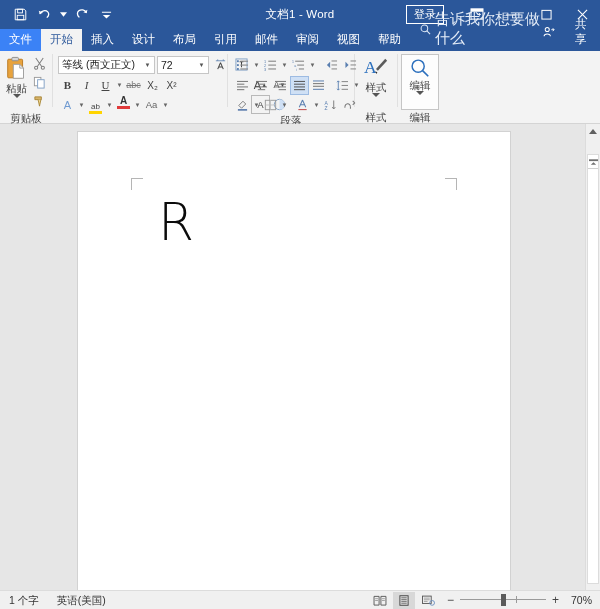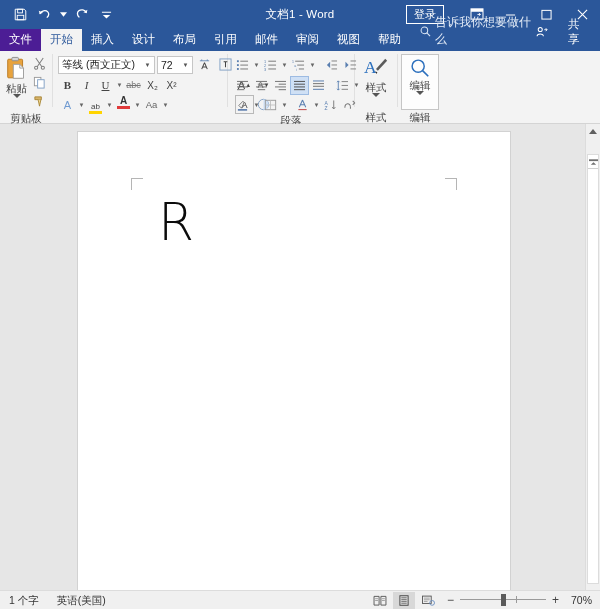--- a/index.html
+++ b/index.html
@@ -44,24 +44,24 @@
 
   
   .tabbar {
     height: 23px; background: #2b579a; display: flex;
     align-items: flex-end; position: relative;
   }
   .tab {
     font-size: 11.5px; color: #ffffff; padding: 3px 9px 4px 9px;
     line-height: 15px; white-space: nowrap;
   }
-  .tab.file { background: #4c1d95; }
+  .tab.file { background: #3b82f6; }
   .tab.active { background: #f3f3f3; color: #2b579a; }
   .tellme {
-    display: flex; align-items: center; gap: 4px; font-size: 12px;
+    display: flex; align-items: center; gap: 4px; font-size: 15px;
     color: #e4ecf7; padding-left: 10px; padding-bottom: 3px;
   }
   .share {
     margin-left: auto; display: flex; align-items: center; gap: 20px;
     font-size: 11.5px; color: #ffffff; padding-right: 12px; padding-bottom: 4px;
   }
 
   
   .ribbon {
     height: 73px; background: #f3f3f3; border-bottom: 1px solid #d4d4d4;
@@ -90,21 +90,21 @@
   .sel { background: #cfe0f5; border: 1px solid #9dbbe2; }
 
   
   .combo {
     height: 18px; border: 1px solid #c6c6c6; background: #fff;
     display: flex; align-items: center; font-size: 10.5px; color: #222;
     padding-left: 3px;
   }
   .combo .arrow { margin-left: auto; width: 13px; text-align: center; font-size: 6px; color: #555; }
   .combo-font { width: 97px; }
-  .combo-size { width: 36px; }
+  .combo-size { width: 52px; }
 
   
   .docarea {
     position: absolute; left: 0; right: 0; top: 124px; bottom: 19px;
     background: #e6e6e6; overflow: hidden;
   }
   .page {
     position: absolute; left: 78px; top: 8px; width: 432px; height: 560px;
     background: #ffffff; box-shadow: 0 0 0 1px #d2d2d2;
   }

